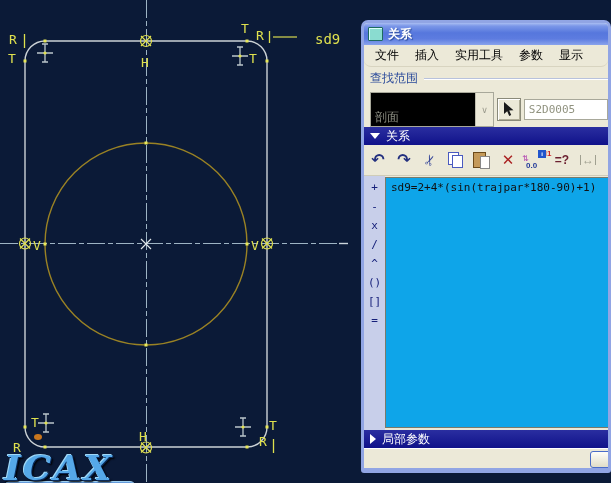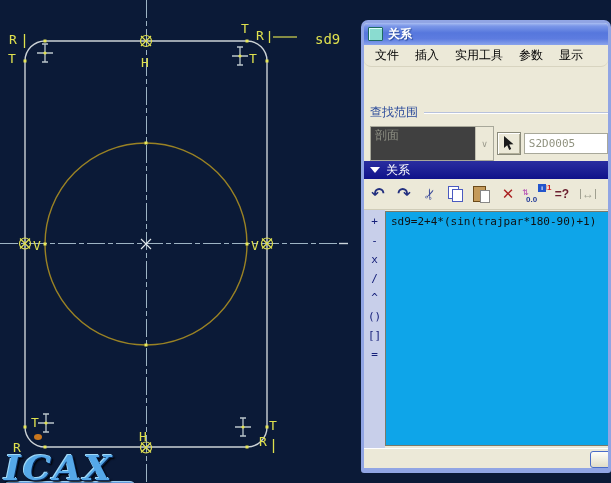--- a/index.html
+++ b/index.html
@@ -40,27 +40,27 @@
   .titlebar{
     height:22px;flex:0 0 22px;display:flex;align-items:center;padding-left:4px;gap:5px;
     background:linear-gradient(180deg,#a9bdf2 0%,#7b97e8 14%,#5677dd 45%,#5d7ce0 72%,#89a3ec 100%);
   }
   .title-icon{width:13px;height:12px;background:#8adcd0;border:1px solid #1e6a60;
     box-shadow:inset 1px 1px 0 #d8fff8;border-radius:1px;}
   .title-text{color:#fff;font-weight:bold;font-size:12px;text-shadow:1px 1px 1px #2a4a9a;}
   .menubar{height:21px;flex:0 0 21px;display:flex;align-items:center;padding-left:3px;
     border-bottom:1px solid #d8d4c0;border-radius:7px;}
   .menu-item{padding:0 8px;cursor:default;}
-  .lookin{flex:0 0 58px;padding:3px 0 0 6px;box-sizing:border-box;margin-top:34px;}
+  .lookin{flex:0 0 58px;padding:3px 0 0 6px;box-sizing:border-box;}
   .lookin-head{display:flex;align-items:center;}
   .lookin-label{color:#2a4a9a;margin-right:6px;white-space:nowrap;}
   .lookin-rule{flex:1;height:1px;background:#b8c2dc;box-shadow:0 1px 0 #fff;}
   .lookin-controls{display:flex;align-items:center;margin-top:5px;}
-  .combo{width:136px;height:35px;background:#404040;border:1px solid #a8a89a;
-    display:flex;align-items:flex-start;box-sizing:border-box;}
+  .combo{width:136px;height:35px;background:#000000;border:1px solid #a8a89a;
+    display:flex;align-items:flex-end;box-sizing:border-box;}
   .combo-value{flex:1;color:#8e9084;padding-left:4px;}
   .combo-arrow{width:17px;height:100%;background:#ece9d8;border-left:1px solid #c0beb0;
     display:flex;align-items:center;justify-content:center;color:#9a9a8c;font-size:9px;}
   .pointer-btn{width:24px;height:21px;margin-left:3px;background:#ece9d8;
     border:1px solid #8a8a7a;box-shadow:inset 1px 1px 0 #fff,inset -1px -1px 0 #b0ad98;
     display:flex;align-items:center;justify-content:center;}
   .target-field{width:92px;height:21px;margin-left:3px;background:#ffffff;border:1px solid #a8a89a;
     color:#90927f;display:flex;align-items:center;padding-left:4px;box-sizing:border-box;
     font-family:"DejaVu Sans Mono",monospace;font-size:11px;}
   .section-hdr{flex:0 0 18px;background:linear-gradient(180deg,#2a2ea0,#10128a);color:#fff;
@@ -293,18 +293,22 @@
       <span class="op">^</span>
       <span class="op">()</span>
       <span class="op">[]</span>
       <span class="op">=</span>
     </div>
     <div class="textarea">
       <div class="formula">sd9=2+4*(sin(trajpar*180-90)+1)</div>
     </div>
   </div>
 
+  <div class="section-hdr">
+    <span class="tri-right"></span>
+    <span>局部参数</span>
+  </div>
 
   <div class="bottom-row">
     <span class="partial-btn"></span>
   </div>
 
 </div>
 
 </body></html>

